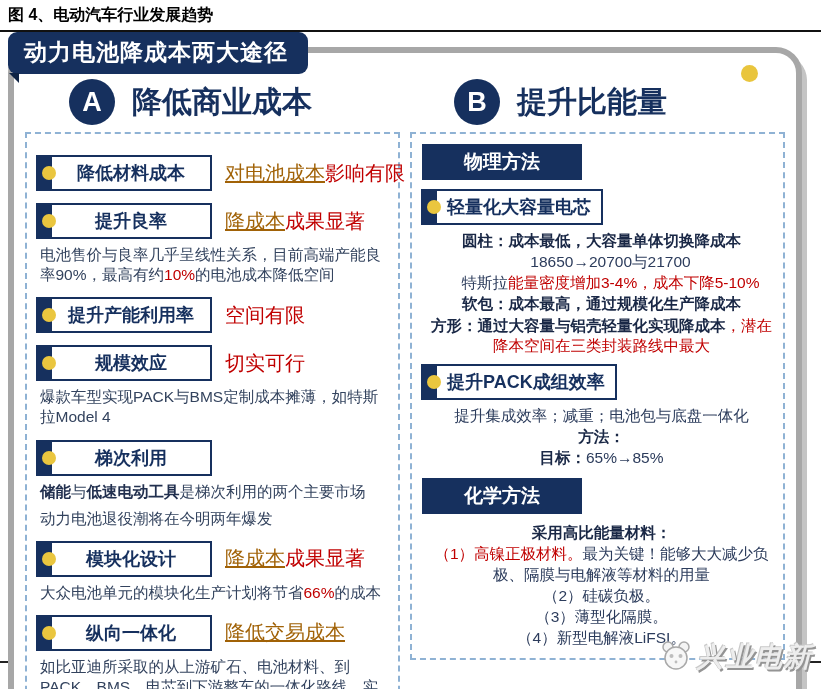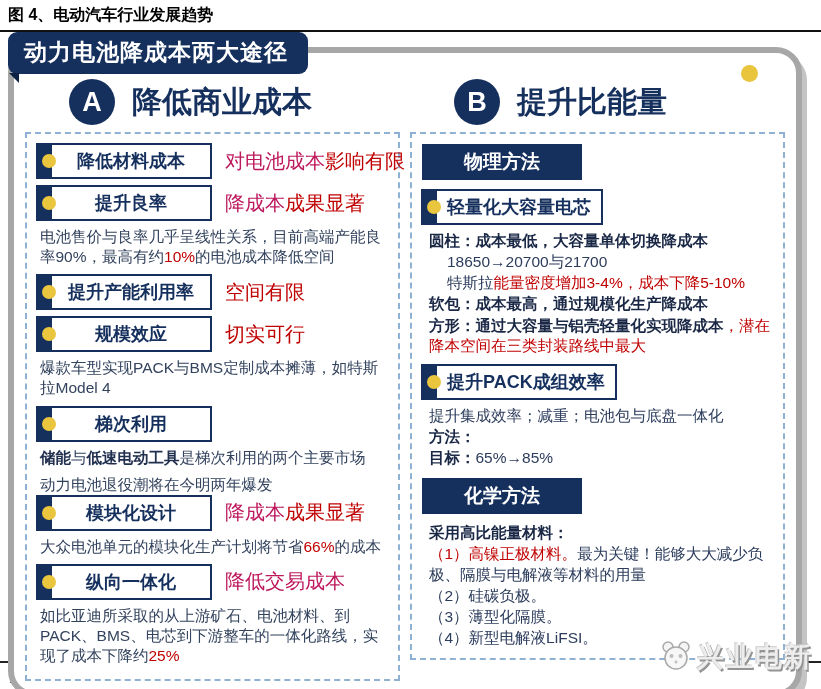--- a/index.html
+++ b/index.html
@@ -21,50 +21,50 @@
        background:#e9c53d;}
 
   .cols{display:flex;gap:10px;}
   .col{flex:1;min-width:0;}
   .col-head{display:flex;align-items:center;gap:17px;margin:2px 0 7px 44px;}
   .badge{width:46px;height:46px;border-radius:50%;background:#16305e;color:#fff;flex:0 0 auto;
        font-weight:bold;font-size:27px;display:flex;align-items:center;justify-content:center;}
   .col-title{font-size:30px;font-weight:bold;color:#16305e;white-space:nowrap;}
   .dash-box{border:2px dashed #8fb2d4;padding:9px 9px 6px 9px;min-height:486px;box-sizing:content-box;}
 
-  .irow{display:flex;align-items:center;gap:13px;margin:0 0 6px 0;}
+  .irow{display:flex;align-items:center;gap:13px;margin:12px 0 6px 0;}
   .ibox{position:relative;display:inline-flex;align-items:stretch;flex:0 0 auto;}
   .ibar{width:14px;background:#16305e;}
   .idot{position:absolute;left:6px;top:50%;transform:translateY(-50%);width:14px;height:14px;
        border-radius:50%;background:#eac63f;z-index:2;}
   .ilbl{border:2px solid #16305e;background:#fff;color:#16305e;font-weight:bold;font-size:18px;
        padding:4px 10px;min-width:138px;text-align:center;white-space:nowrap;}
   .note{font-size:20px;white-space:nowrap;}
-  .note .seg-n{color:#be185d;}
+  .note .seg-n{color:#a16207;text-decoration:underline;}
   .note .seg-r{color:#c00000;}
 
   .para{font-size:15.5px;line-height:1.3;color:#33435e;margin:1px 2px 7px 4px;}
   .para .seg-n{color:#33435e;}
   .para .seg-r{color:#c00000;}
   .para .seg-b{font-weight:bold;color:#22304f;}
 
   .sec-banner{background:#16305e;color:#fff;font-weight:bold;font-size:19px;text-align:center;
        width:160px;padding:5px 0;margin:1px 0 9px 1px;}
   .rblock{margin:0 0 4px 6px;}
-  .rline{font-size:15.5px;line-height:1.3;margin:0 0 1px 2px;}
+  .rline{font-size:15.5px;line-height:1.3;margin:0 0 1px 2px;text-align:center;}
   .rline.ind{margin-left:20px;}
   .rline .seg-n{color:#2c3c5c;}
   .rline .seg-r{color:#c00000;}
   .rline .seg-b{font-weight:bold;color:#1a2846;}
   .rbox-space{margin-bottom:6px;margin-top:2px;}
 
   .bottom-rule{position:absolute;left:0;top:661px;width:821px;border-top:2px solid #222;}
   .source{position:absolute;left:8px;top:668px;font-size:14px;color:#000;}
   .logo{position:absolute;right:8px;top:637px;display:flex;align-items:center;gap:1px;z-index:5;}
-  .logo-text{font-size:27px;font-weight:bold;color:#ededed;letter-spacing:2px;
+  .logo-text{font-size:27px;font-weight:bold;font-style:italic;color:#ededed;letter-spacing:2px;
        text-shadow:1.5px 1.5px 0 #949494,-1px -1px 0 #c9c9c9;}
 </style>
 </head>
 <body>
 
 <div class="fig-title">图 4、电动汽车行业发展趋势</div>
 <hr class="top-rule">
 
 <div class="figure-area">
   <div class="main-banner">动力电池降成本两大途径</div>

